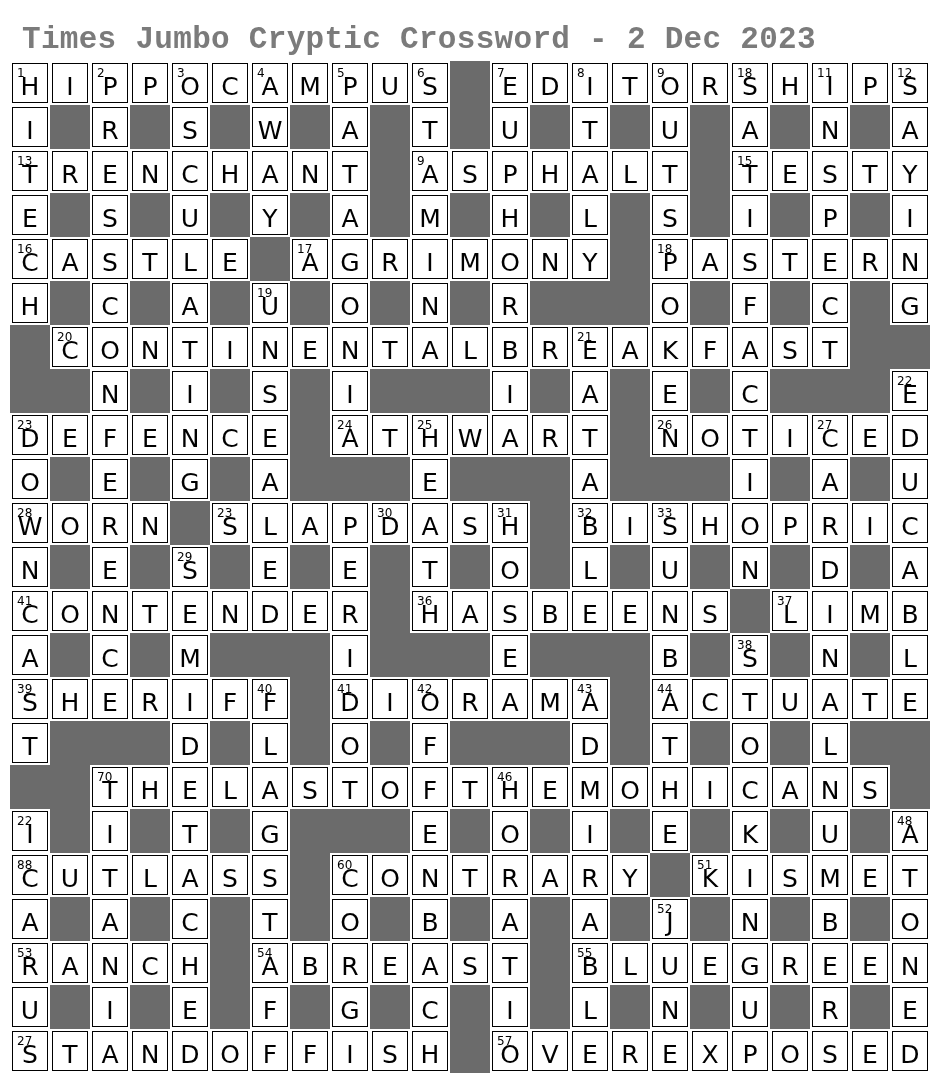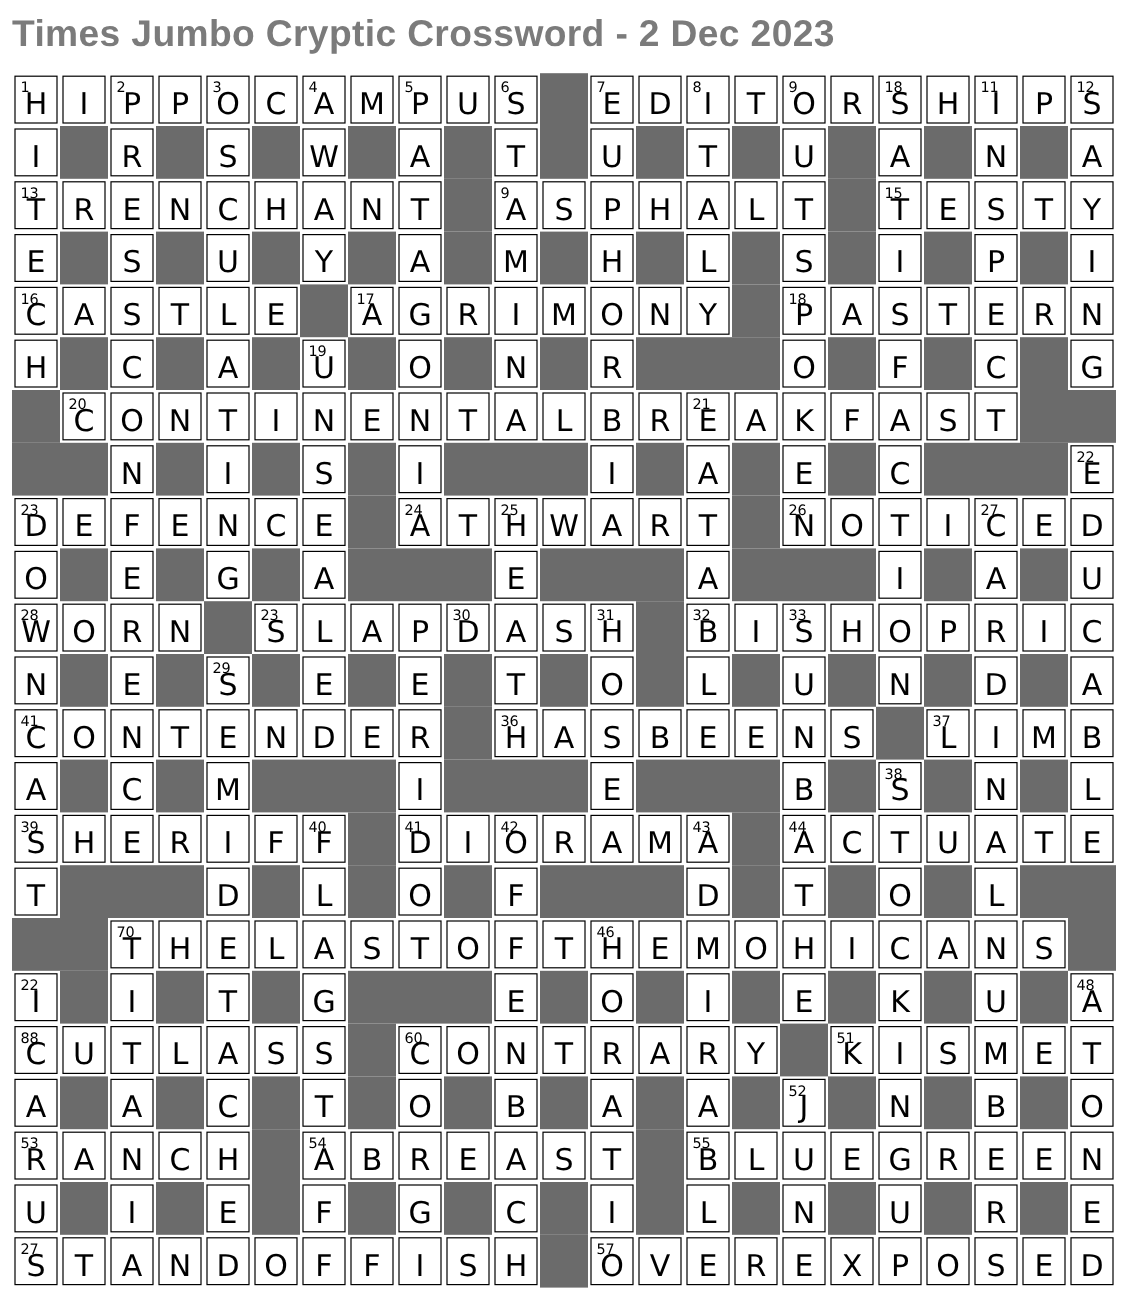--- a/index.html
+++ b/index.html
@@ -3,27 +3,27 @@
 <meta charset="utf-8">
 <style>
   html, body {
     margin: 0;
     padding: 0;
     background: #ffffff;
     width: 940px;
     font-family: "Liberation Sans", sans-serif;
   }
   .title {
-    margin: 4px;
+    margin: 16px;
     padding: 6px 0 0 6px;
     font-size: 31px;
     font-weight: bold;
     letter-spacing: 0.3px;
     color: var(--title-color, #7b7b7b);
-    font-family: Liberation Sans, sans-serif;
+    font-family: Liberation Mono, monospace;
     white-space: nowrap;
   }
   .grid {
     position: absolute;
     left: 10px;
     top: 61px;
     display: grid;
     grid-template-columns: repeat(23, 40px);
     grid-auto-rows: 44px;
     width: 920px;

